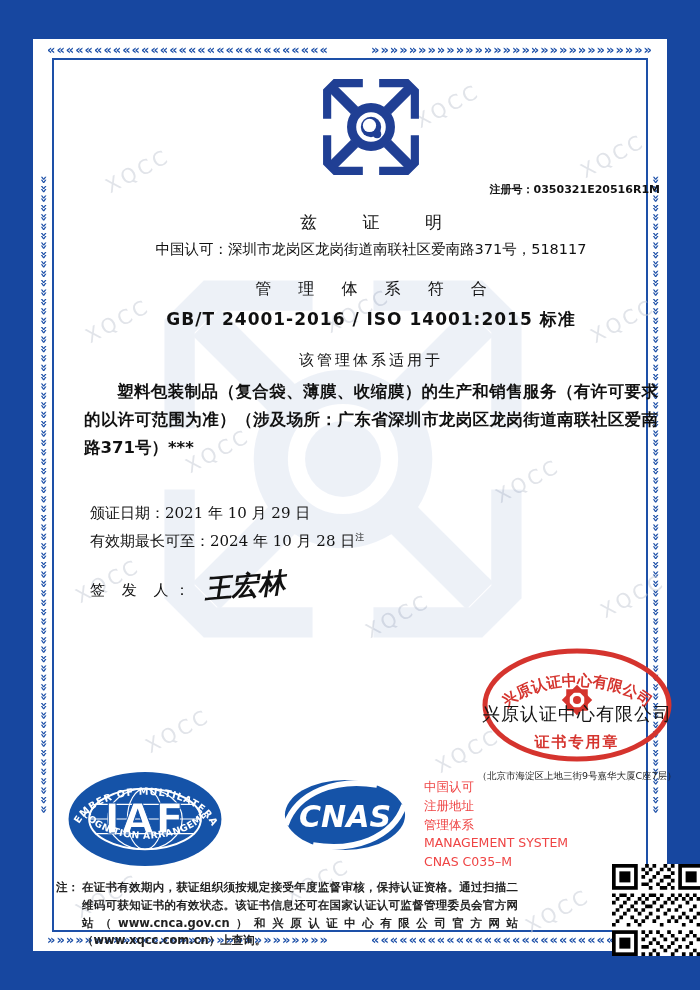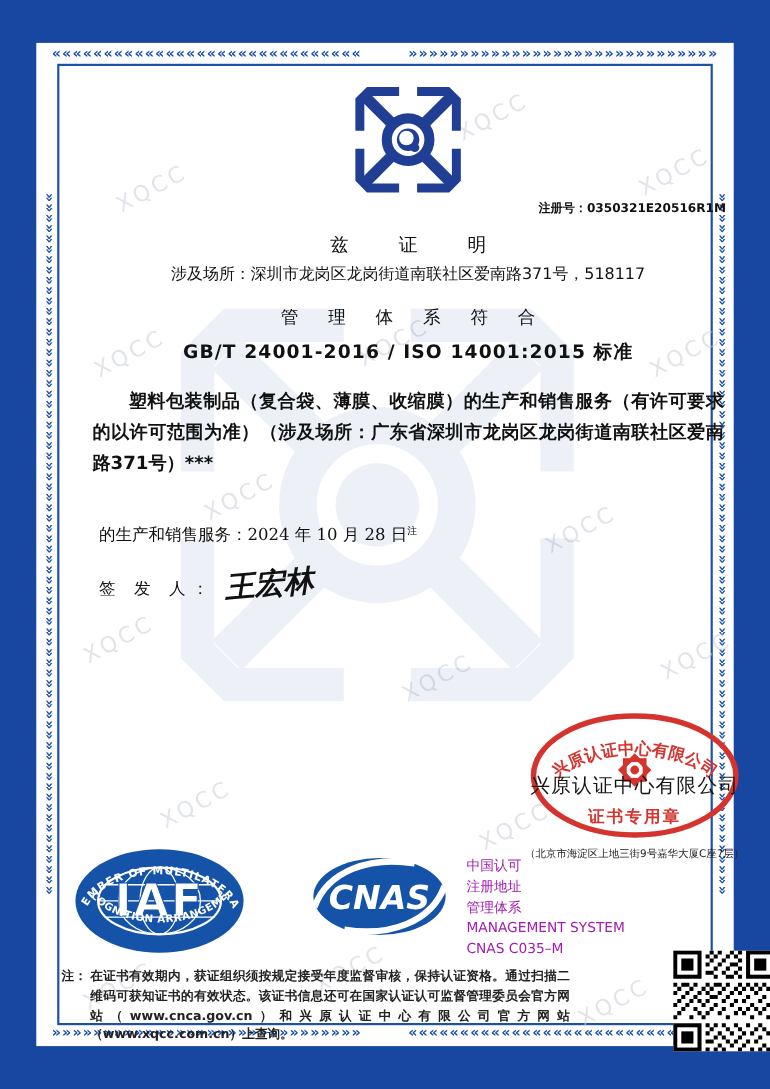--- a/index.html
+++ b/index.html
@@ -57,21 +57,21 @@
              font-family:"DejaVu Serif","Liberation Serif",serif;transform:rotate(-5deg);margin-left:8px;}
   sup.note{font-size:9px;vertical-align:super;}
 
   .issuer{position:absolute;right:-14px;top:568px;width:250px;text-align:center;z-index:2;}
   .issuer-name{position:absolute;left:-10px;right:-10px;top:58px;font-size:18px;color:#141414;
                font-family:"DejaVu Serif","Liberation Serif",serif;letter-spacing:1px;z-index:3;}
   .issuer-addr{font-size:9.5px;color:#222;margin-top:0;}
 
   .iaf{position:absolute;left:12px;top:694px;z-index:1;}
   .cnas-row{position:absolute;left:228px;top:700px;display:flex;gap:16px;align-items:flex-start;z-index:1;}
-  .cnas-text{font-size:12.5px;line-height:1.5;color:#a21caf;padding-top:2px;}
+  .cnas-text{font-size:12.5px;line-height:1.5;color:#ef4444;padding-top:2px;}
 
   .footnote{position:absolute;left:2px;top:803px;width:462px;display:flex;
             font-size:11.5px;font-weight:bold;line-height:1.55;color:#222;z-index:1;}
   .footnote .lbl{flex:0 0 26px;}
   .footnote .txt{flex:1;text-align:justify;}
 
   .qr{position:absolute;right:-16px;top:788px;width:92px;height:92px;z-index:1;}
 </style>
 </head>
 <body>
@@ -142,31 +142,35 @@
 
 
     <div class="reg-line">
       <span>注册号：</span><span>0350321E20516R1M</span>
     </div>
 
     <div class="hereby">兹 证 明</div>
 
 
     <div class="line-c">
-      <span>涉及场所：</span><span>深圳市龙岗区龙岗街道南联社区爱南路371号，518117</span>
+      <span>中国认可：</span><span>深圳市龙岗区龙岗街道南联社区爱南路371号，518117</span>
     </div>
 
     <div class="conform">管 理 体 系 符 合</div>
     <div class="standard">GB/T 24001-2016 / ISO 14001:2015 标准</div>
 
+    <div class="scope-h">该管理体系适用于</div>
     <div class="scope">塑料包装制品（复合袋、薄膜、收缩膜）的生产和销售服务（有许可要求的以许可范围为准）（涉及场所：广东省深圳市龙岗区龙岗街道南联社区爱南路371号）***</div>
 
     <div class="dates">
       <div>
-        <span>的生产和销售服务：</span><span>2024 年 10 月 28 日</span><sup class="note">注</sup>
+        <span>颁证日期：</span><span>2021 年 10 月 29 日</span>
+      </div>
+      <div>
+        <span>有效期最长可至：</span><span>2024 年 10 月 28 日</span><sup class="note">注</sup>
       </div>
     </div>
 
     <div class="signer">
       <span class="lbl">签 发 人：</span><span class="signature">王宏林</span>
     </div>
 
     <div class="issuer">
       <svg width="200" height="122" viewBox="0 0 200 122">
         <ellipse cx="100" cy="61" rx="92" ry="54" fill="none" stroke="#d5342e" stroke-width="5"></ellipse>

